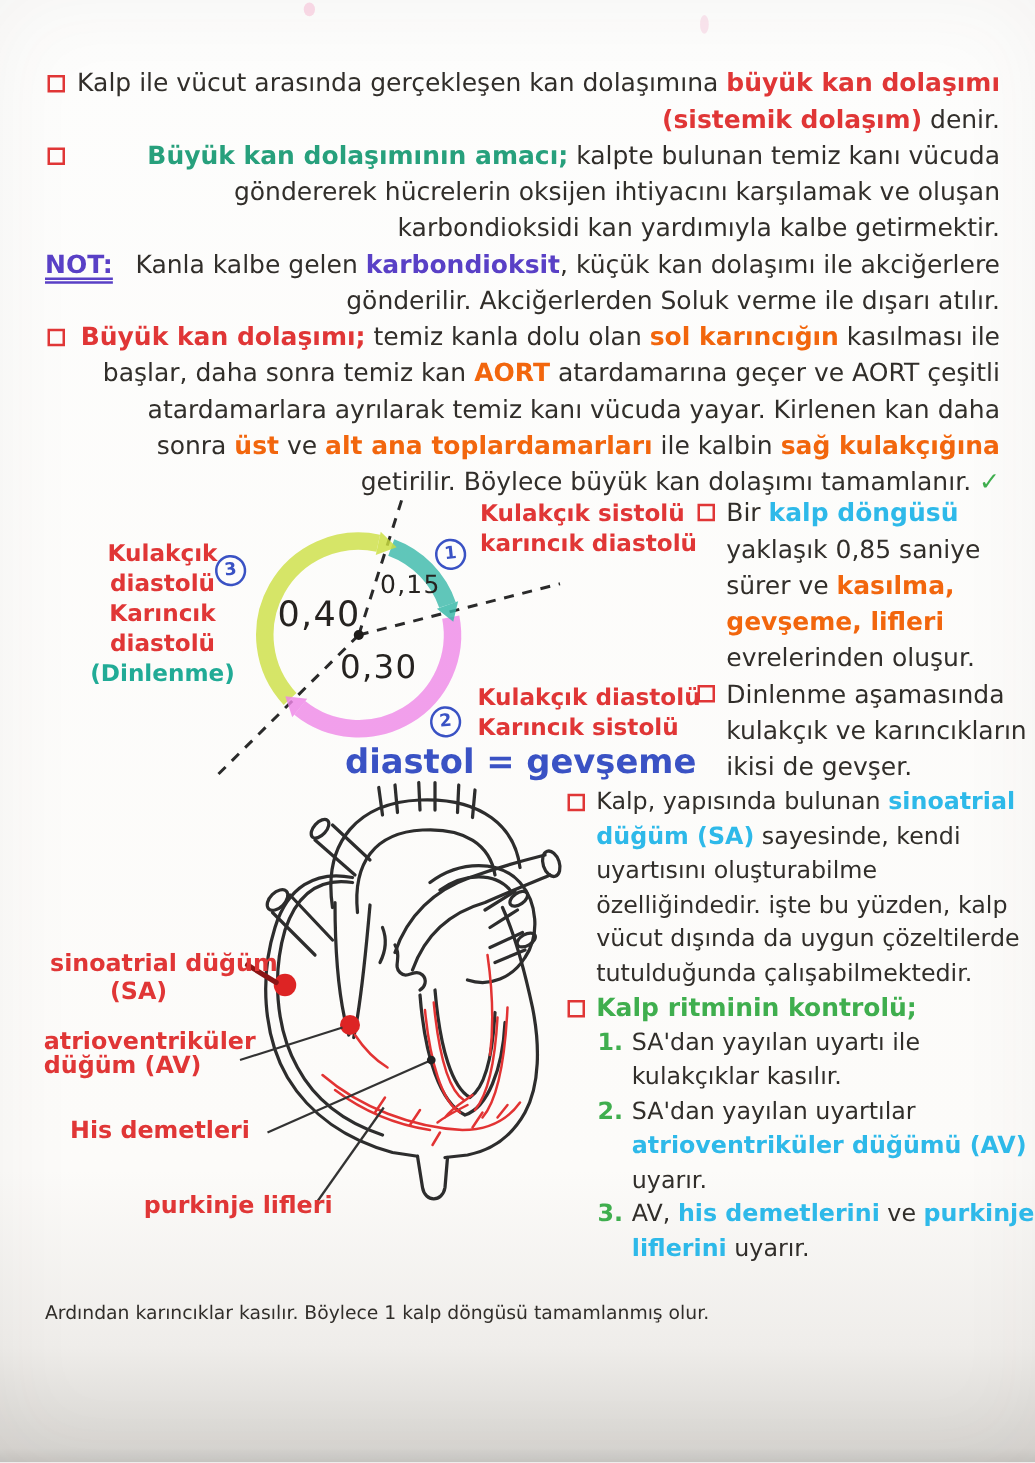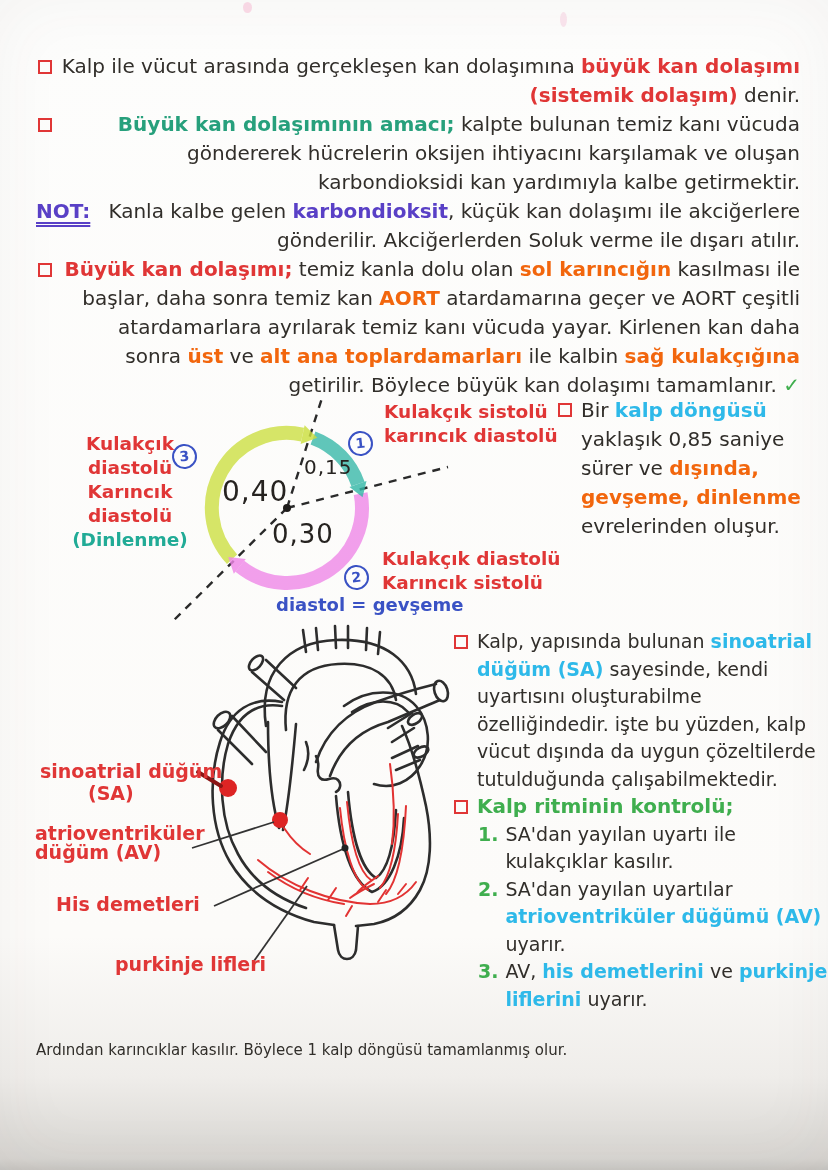--- a/index.html
+++ b/index.html
@@ -106,21 +106,21 @@
     <div class="c-red">Kulakçık diastolü</div>
     <div class="c-red">Karıncık diastolü</div>
     <div class="c-teal">(Dinlenme)</div>
   </div>
   <span class="abs circled" style="left:348px;top:431px;">1</span>
   <span class="abs circled" style="left:344px;top:565px;">2</span>
   <span class="abs circled" style="left:172px;top:444px;">3</span>
   <span class="abs dur" style="left:222px;top:475px;font-size:28px;">0,40</span>
   <span class="abs dur" style="left:304px;top:455px;font-size:20px;">0,15</span>
   <span class="abs dur" style="left:272px;top:519px;font-size:26px;">0,30</span>
-  <span class="abs c-blu" style="left:276px;top:594px;font-size:18px;">diastol = gevşeme</span>
+  <span class="abs c-blu" style="left:276px;top:594px;font-size:27px;">diastol = gevşeme</span>
 
   <svg style="left:30px;top:618px;" width="460" height="430" viewBox="30 618 460 430">
     <g stroke="#2d2d2d" stroke-width="2.6" fill="none" stroke-linecap="round" stroke-linejoin="round">
 
       <path d="M 266 726 C 258 672 288 642 336 640 C 386 638 412 662 416 694"></path>
       <path d="M 286 730 C 282 690 300 666 338 664 C 372 662 392 676 396 700"></path>
 
       <path d="M 306 652 L 303 630 M 318 650 L 316 628 M 336 648 L 335 626 M 348 648 L 348 626 M 366 650 L 367 628 M 378 654 L 380 632"></path>
 
       <path d="M 316 762 C 326 732 348 712 376 702 C 398 694 420 688 436 684"></path>
@@ -181,21 +181,25 @@
   <div class="heart-label" style="left:40px;top:760px;">sinoatrial düğüm</div>
   <div class="heart-label" style="left:88px;top:782px;font-weight:800;">(SA)</div>
   <div class="heart-label" style="left:35px;top:822px;">atrioventriküler</div>
   <div class="heart-label" style="left:35px;top:841px;"><span>düğüm </span><span style="font-weight:800;">(AV)</span></div>
   <div class="heart-label" style="left:56px;top:893px;">His demetleri</div>
   <div class="heart-label" style="left:115px;top:953px;">purkinje lifleri</div>
 
   <div class="rcol-narrow">
     <div class="bullet-row">
       <span class="sq"></span>
-      <p><span class="c-ink">Bir </span><span class="c-cyn">kalp döngüsü</span><span class="c-ink"> yaklaşık 0,85 saniye sürer ve </span><span class="c-org">dışında, gevşeme, dinlenme</span><span class="c-ink"> evrelerinden oluşur.</span></p>
+      <p><span class="c-ink">Bir </span><span class="c-cyn">kalp döngüsü</span><span class="c-ink"> yaklaşık 0,85 saniye sürer ve </span><span class="c-org">kasılma, gevşeme, lifleri</span><span class="c-ink"> evrelerinden oluşur.</span></p>
+    </div>
+    <div class="bullet-row">
+      <span class="sq"></span>
+      <p class="c-ink">Dinlenme aşamasında kulakçık ve karıncıkların ikisi de gevşer.</p>
     </div>
   </div>
 
   <div class="rcol-wide">
     <div class="bullet-row">
       <span class="sq"></span>
       <p><span class="c-ink">Kalp, yapısında bulunan </span><span class="c-cyn">sinoatrial düğüm (SA)</span><span class="c-ink"> sayesinde, kendi uyartısını oluşturabilme özelliğindedir. işte bu yüzden, kalp vücut dışında da uygun çözeltilerde tutulduğunda çalışabilmektedir.</span></p>
     </div>
     <div class="bullet-row">
       <span class="sq"></span>

